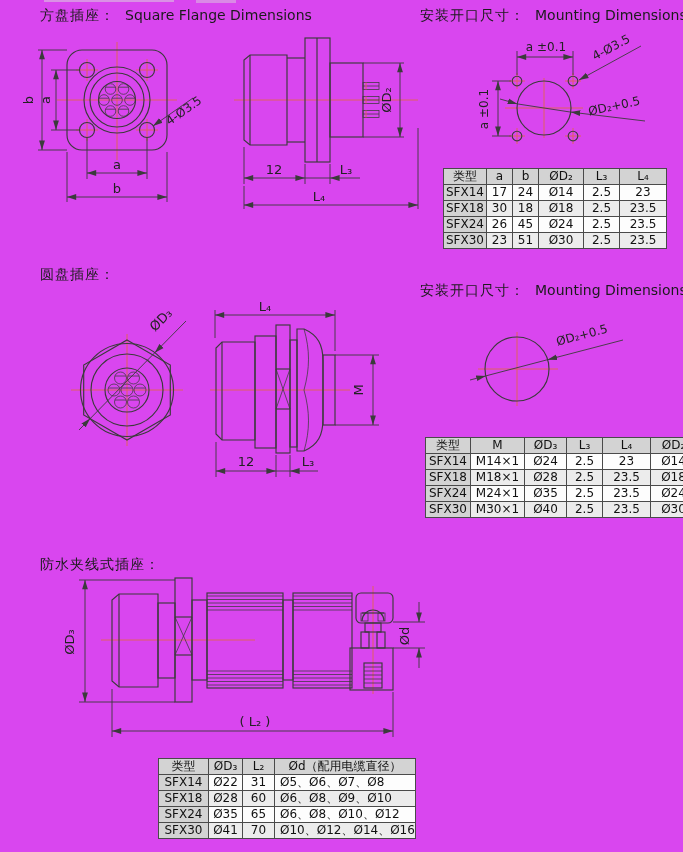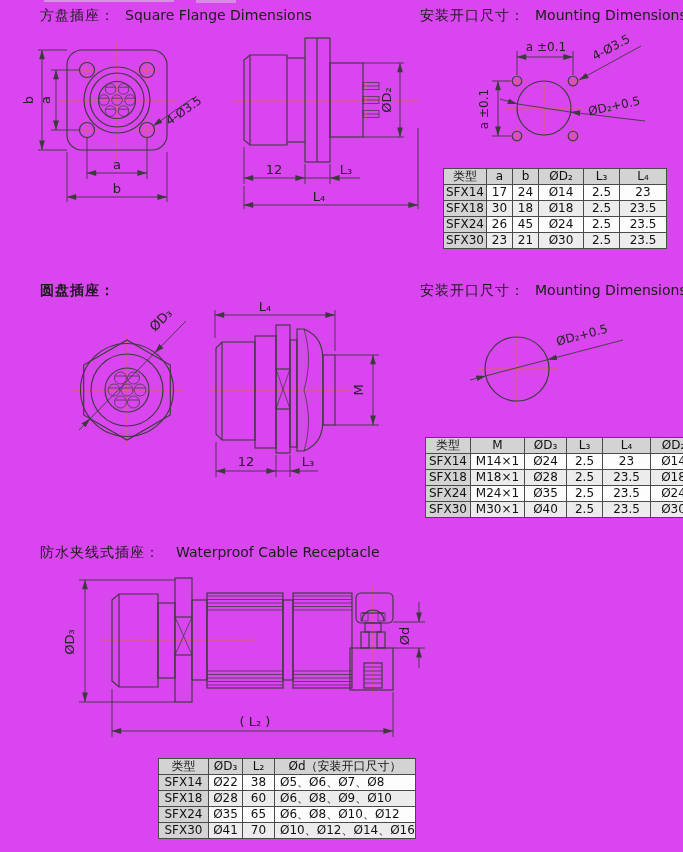--- a/index.html
+++ b/index.html
@@ -235,29 +235,29 @@
           <td class="rowhead">SFX24</td>
           <td>26</td>
           <td>45</td>
           <td>Ø24</td>
           <td>2.5</td>
           <td>23.5</td>
         </tr>
         <tr>
           <td class="rowhead">SFX30</td>
           <td>23</td>
-          <td>21</td>
+          <td>51</td>
           <td>Ø30</td>
           <td>2.5</td>
           <td>23.5</td>
         </tr>
       </tbody>
     </table>
 
-  <div class="sec-title" style="left:40px;top:282px;font-weight:bold;">
+  <div class="sec-title" style="left:40px;top:266px;">
     <span class="zh">圆盘插座：</span>
   </div>
   <div class="sec-title" style="left:420px;top:282px;">
     <span class="zh">安装开口尺寸：</span>
     <span class="en">Mounting Dimensions</span>
   </div>
 
   <svg class="draw" style="left:33px;top:303px" width="168" height="162" viewBox="0 0 168 162">
     <g class="red">
       <line x1="38" y1="87" x2="150" y2="87"></line>
@@ -383,23 +383,22 @@
           <td class="rowhead">SFX30</td>
           <td>M30×1</td>
           <td>Ø40</td>
           <td>2.5</td>
           <td>23.5</td>
           <td>Ø30</td>
         </tr>
       </tbody>
     </table>
 
-  <div class="sec-title" style="left:40px;top:544px;gap:16px;">
+  <div class="sec-title" style="left:40px;top:556px;gap:16px;">
     <span class="zh">防水夹线式插座：</span>
-    <span class="en">Waterproof Cable Receptacle</span>
   </div>
 
   <svg class="draw" style="left:53px;top:560px" width="395" height="192" viewBox="0 0 395 192">
     <g class="red">
       <line x1="48" y1="80" x2="202" y2="80"></line>
       <line x1="320" y1="26" x2="320" y2="134"></line>
     </g>
     <g>
       <path class="ln" d="M66,34 L105,34 L105,127 L66,127 L59,121 L59,40 Z"></path>
       <line class="ln" x1="66" y1="34" x2="66" y2="127"></line>
@@ -473,28 +472,28 @@
     <text class="dl" text-anchor="middle" x="356" y="76" transform="rotate(-90 356 76)">Ød</text>
     <text class="dl" text-anchor="middle" x="202" y="166">( L₂ )</text>
   </svg>
 
   <table class="dtab t3">
       <thead>
         <tr>
           <th>类型</th>
           <th>ØD₃</th>
           <th>L₂</th>
-          <th>Ød（安装开口尺寸）</th>
+          <th>Ød（配用电缆直径）</th>
         </tr>
       </thead>
       <tbody>
         <tr>
           <td class="rowhead">SFX14</td>
           <td>Ø22</td>
-          <td>38</td>
+          <td>31</td>
           <td>Ø5、Ø6、Ø7、Ø8</td>
         </tr>
         <tr>
           <td class="rowhead">SFX18</td>
           <td>Ø28</td>
           <td>60</td>
           <td>Ø6、Ø8、Ø9、Ø10</td>
         </tr>
         <tr>
           <td class="rowhead">SFX24</td>

